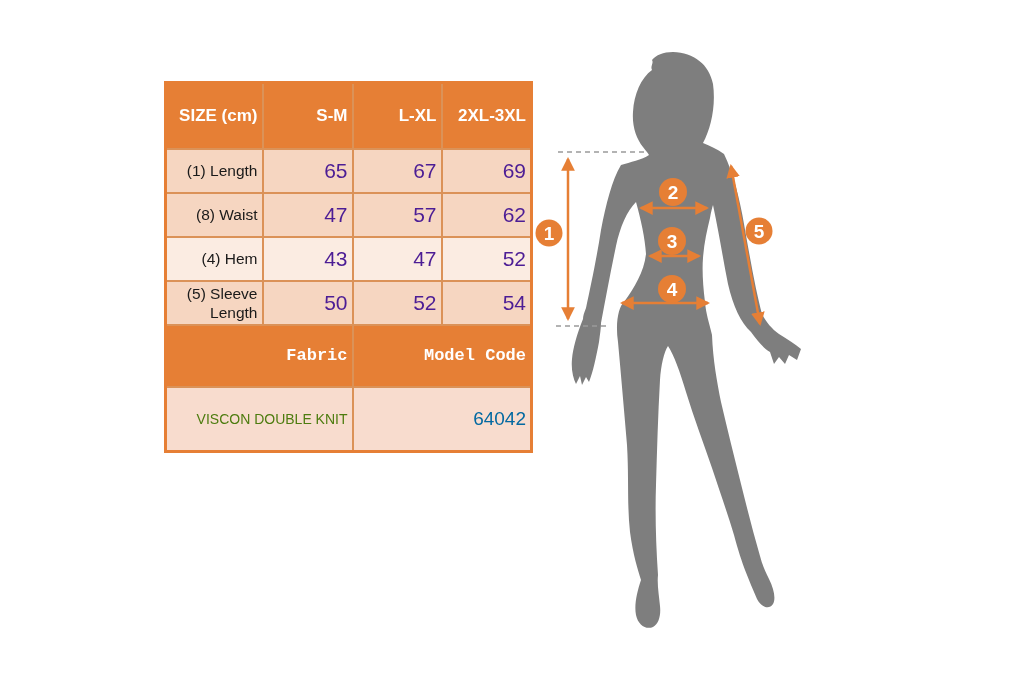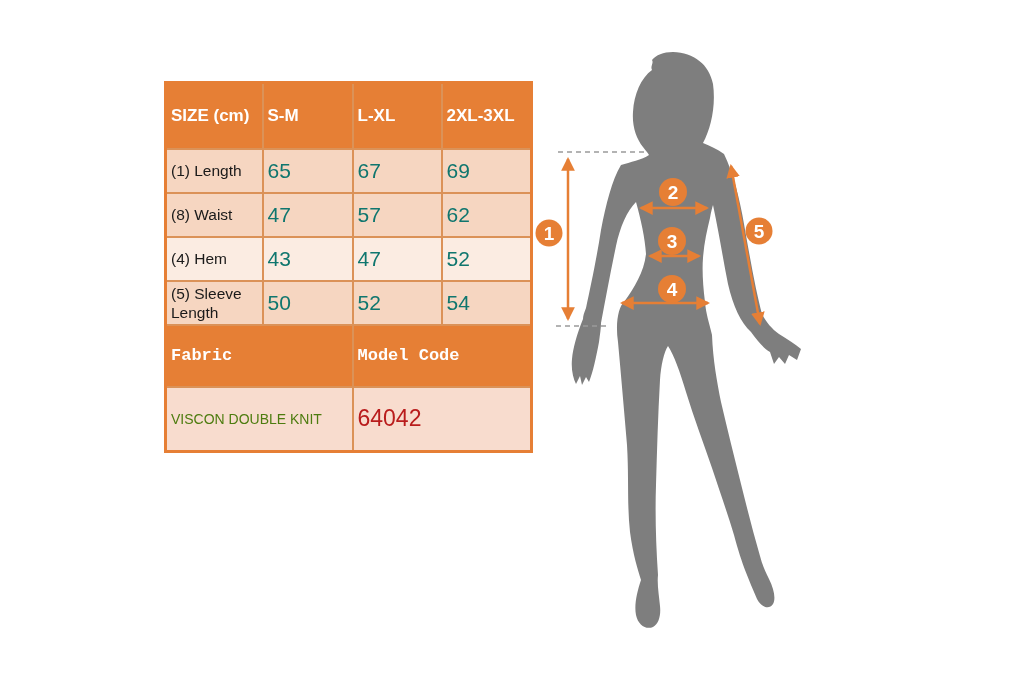--- a/index.html
+++ b/index.html
@@ -11,37 +11,37 @@
   .stage{position:absolute;inset:0;}
 
   
   table.size-chart{
     position:absolute;left:164px;top:81px;width:366px;
     border-collapse:collapse;table-layout:fixed;
     border:3px solid #E67F35;
   }
   table.size-chart td, table.size-chart th{
     border:2px solid #DB9258;
-    text-align:left;vertical-align:middle;
+    text-align:right;vertical-align:middle;
     padding:0 4px;
   }
   th.hdr{
     background:#E67F35;color:#ffffff;border-color:#E67F35;
     font-size:17px;font-weight:bold;line-height:1.35;height:64px;
   }
   tr.data-row{height:44px;}
   tr.row-a td{background:#F6D6C1;}
   tr.row-b td{background:#FBECE2;}
   td.label-cell{font-size:15.5px;color:#1a1a1a;line-height:1.25;}
-  td.value-cell{font-size:21px;color:#0f766e;}
+  td.value-cell{font-size:21px;color:#4c1d95;}
   tr.footer-hdr th{height:60px;font-family:Liberation Mono, monospace;}
   tr.footer-data{height:64px;}
   tr.footer-data td{background:#F8DCCE;}
   td.fabric-value{font-size:14px;color:#4d7c0f;line-height:1.3;}
-  td.model-value{font-size:23px;color:#b91c1c;margin-top:31px;}
+  td.model-value{font-size:19px;color:#0369a1;margin-top:31px;}
 
   .weight-note{
     position:absolute;left:164px;top:611px;width:366px;
     text-align:right;font-size:14.5px;color:#111;
   }
 
   
   svg.figure{position:absolute;left:530px;top:30px;}
   .circle-num{
     font-family:"Liberation Sans",sans-serif;

